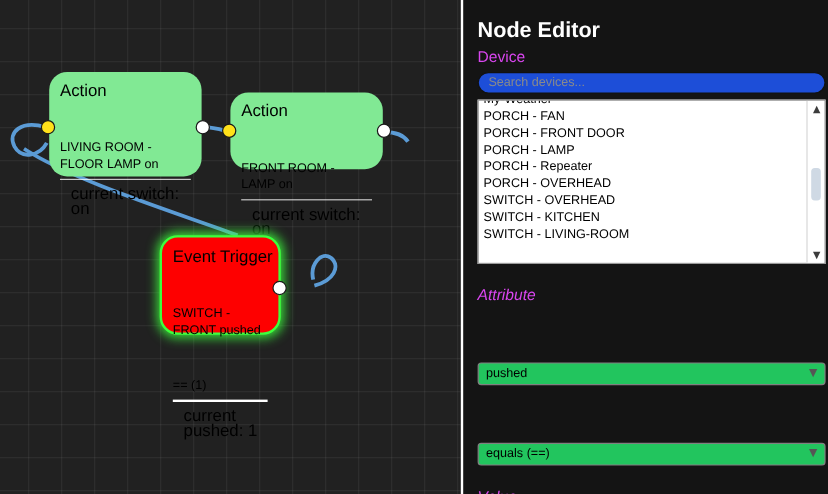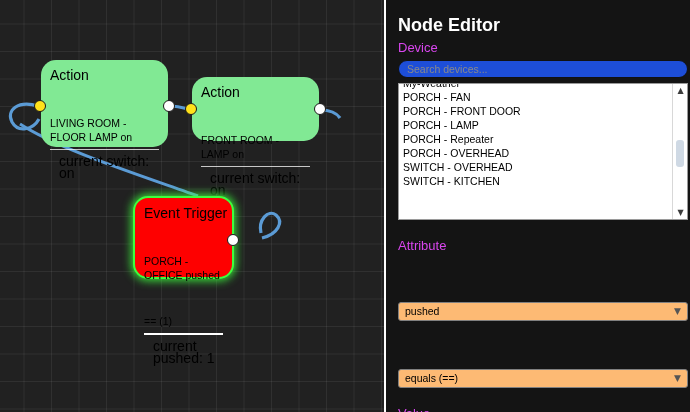--- a/index.html
+++ b/index.html
@@ -110,21 +110,21 @@
     font-weight: bold;
     line-height: 22px;
     margin: 0 0 3px 0;
   }
   .field-label {
     color: #d946ef;
     font-size: 13px;
     line-height: 17px;
     margin: 0 0 4px 0;
   }
-  .field-label.spaced { margin-top: 17px; }
+  .field-label.spaced { margin-top: 17px; font-style: italic; }
 
   .search-input {
     display: block;
     width: 100%;
     box-sizing: border-box;
     height: 18px;
     border: 1px solid #111;
     border-radius: 9px;
     background: #1d4ed8;
     font-family: "Liberation Sans", sans-serif;
@@ -187,21 +187,21 @@
     height: 27px;
     background: #cfd9e4;
     border-radius: 3px;
   }
 
   .select-box {
     position: relative;
     width: 100%;
     box-sizing: border-box;
     height: 19px;
-    background: #fdba74;
+    background: #22c55e;
     border: 1px solid #808080;
     border-radius: 3px;
     font-size: 10.5px;
     line-height: 17px;
     color: #000;
     padding: 0 20px 0 6px;
     white-space: nowrap;
     overflow: hidden;
     margin-top: 48px;
   }
@@ -261,21 +261,21 @@
       <div class="node-title">Action</div>
       <div class="node-sub">FRONT ROOM - LAMP on</div>
       <div class="node-rule"></div>
       <div class="node-status">current switch: on</div>
       <span class="port in" style="top:26px;"></span>
       <span class="port out" style="top:26px;"></span>
     </div>
 
     <div class="node trigger" style="left:133px; top:196px; width:101px; height:83px;">
       <div class="node-title">Event Trigger</div>
-      <div class="node-sub">PORCH - OFFICE pushed</div>
+      <div class="node-sub">SWITCH - FRONT pushed</div>
       <div class="node-sub">== (1)</div>
       <div class="node-rule"></div>
       <div class="node-status">current pushed: 1</div>
       <span class="port out" style="top:36px;"></span>
     </div>
 
   </div>
 
   <div id="panel">
 
@@ -288,20 +288,21 @@
     <div class="device-list">
       <div class="device-scroll">
         <div class="device-item">My-Weather</div>
         <div class="device-item">PORCH - FAN</div>
         <div class="device-item">PORCH - FRONT DOOR</div>
         <div class="device-item">PORCH - LAMP</div>
         <div class="device-item">PORCH - Repeater</div>
         <div class="device-item">PORCH - OVERHEAD</div>
         <div class="device-item">SWITCH - OVERHEAD</div>
         <div class="device-item">SWITCH - KITCHEN</div>
+        <div class="device-item">SWITCH - LIVING-ROOM</div>
 
       </div>
       <div class="scrollbar">
         <div class="sb-arrow up">▲</div>
         <div class="sb-thumb"></div>
         <div class="sb-arrow down">▼</div>
       </div>
     </div>
 
     <div class="field-label spaced">Attribute</div>

